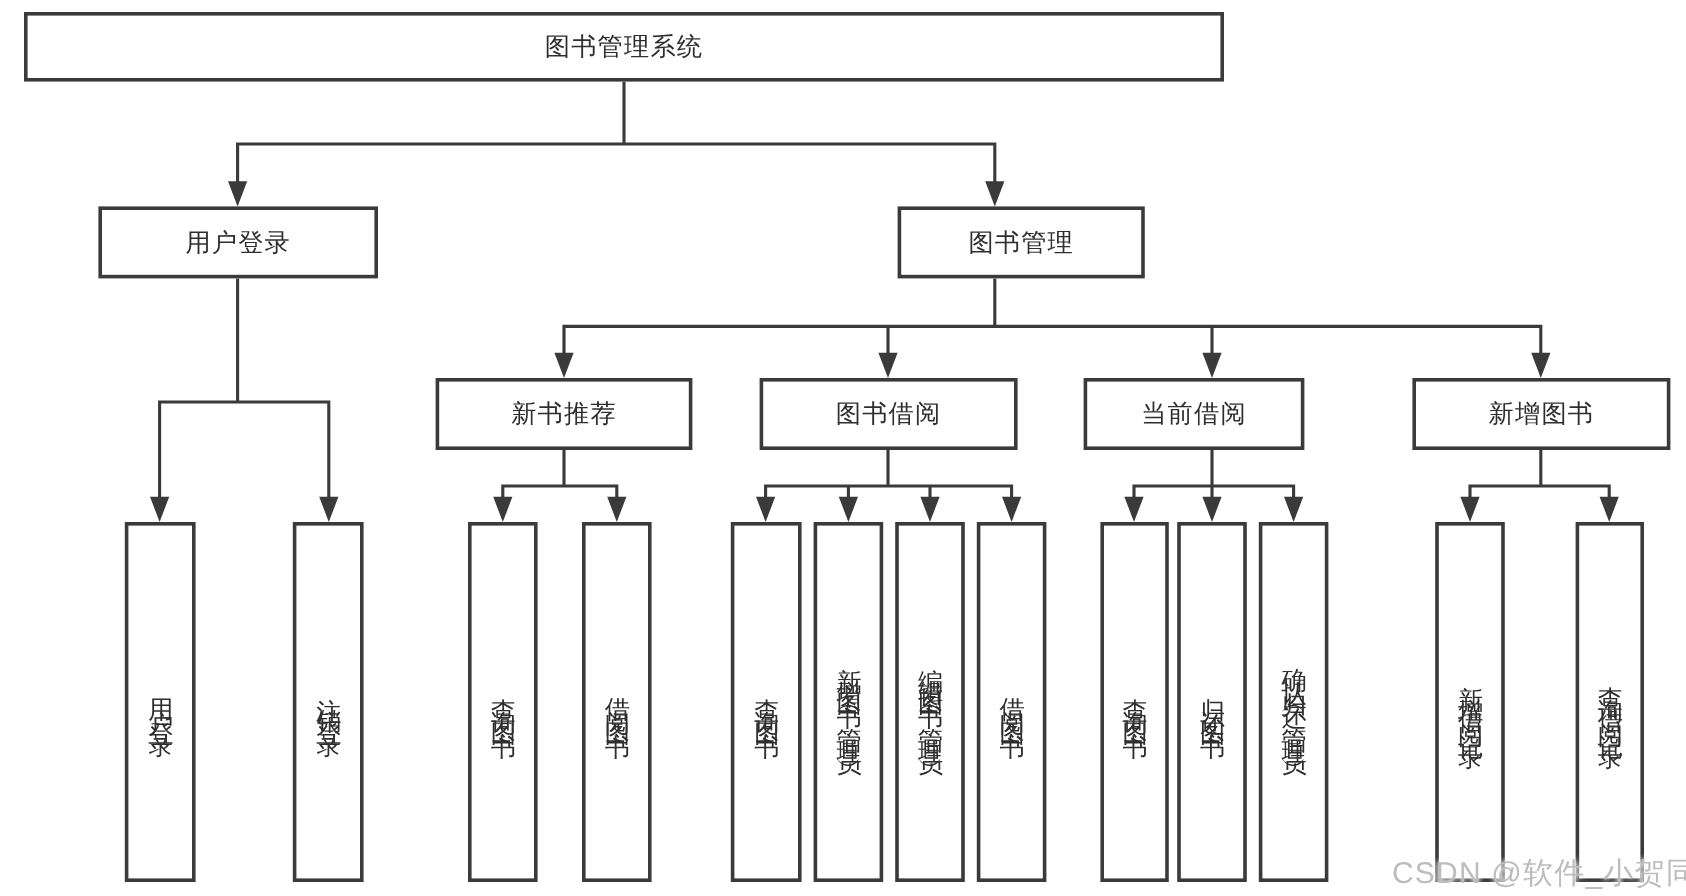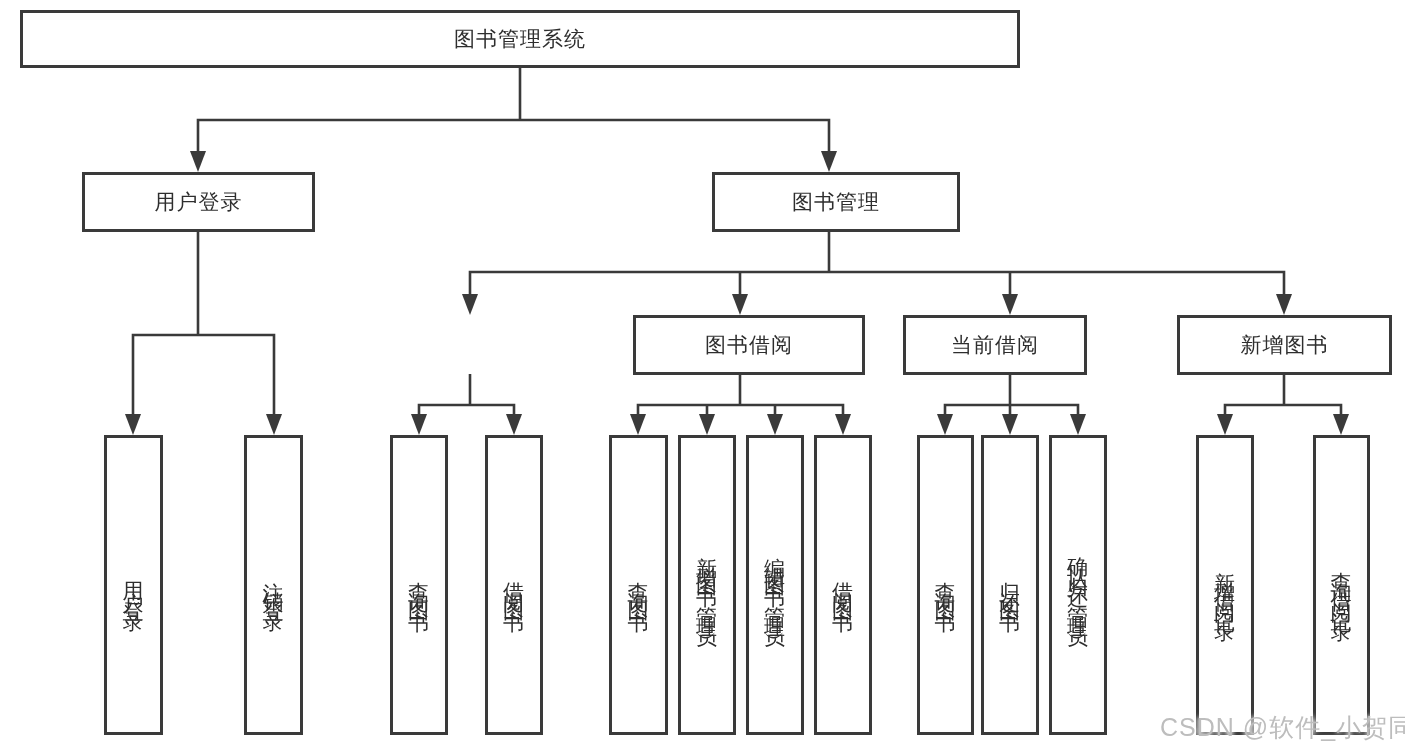--- a/index.html
+++ b/index.html
@@ -116,23 +116,24 @@
 
     <path d="M1284 374 L1284 405"></path>
     <path d="M1225 416 L1225 405 L1341 405 L1341 416"></path>
     <polygon points="1217,414 1233,414 1225,435"></polygon>
     <polygon points="1333,414 1349,414 1341,435"></polygon>
   </svg>
 
   <div class="node" style="left:20px;top:10px;width:1000px;height:58px">图书管理系统</div>
 
   <div class="node" style="left:82px;top:172px;width:233px;height:60px">用户登录</div>
-  <div class="node" style="left:712px;top:172px;width:248px;height:60px">图书管理</div>
+  <div class="node" style="left:748px;top:172px;width:206px;height:60px">图书管理</div>
 
-  <div class="node" style="left:633px;top:315px;width:232px;height:60px">图书借阅</div>
+  <div class="node" style="left:363px;top:315px;width:214px;height:60px">新书推荐</div>
+  <div class="node" style="left:633px;top:315px;width:215px;height:60px">图书借阅</div>
   <div class="node" style="left:903px;top:315px;width:184px;height:60px">当前借阅</div>
   <div class="node" style="left:1177px;top:315px;width:215px;height:60px">新增图书</div>
 
   <div class="node leaf" style="left:104px;top:435px;width:59px;height:300px">用户登录</div>
   <div class="node leaf" style="left:244px;top:435px;width:59px;height:300px">注销登录</div>
 
   <div class="node leaf" style="left:390px;top:435px;width:58px;height:300px">查询图书</div>
   <div class="node leaf" style="left:485px;top:435px;width:58px;height:300px">借阅图书</div>
 
   <div class="node leaf" style="left:609px;top:435px;width:59px;height:300px">查询图书</div>

